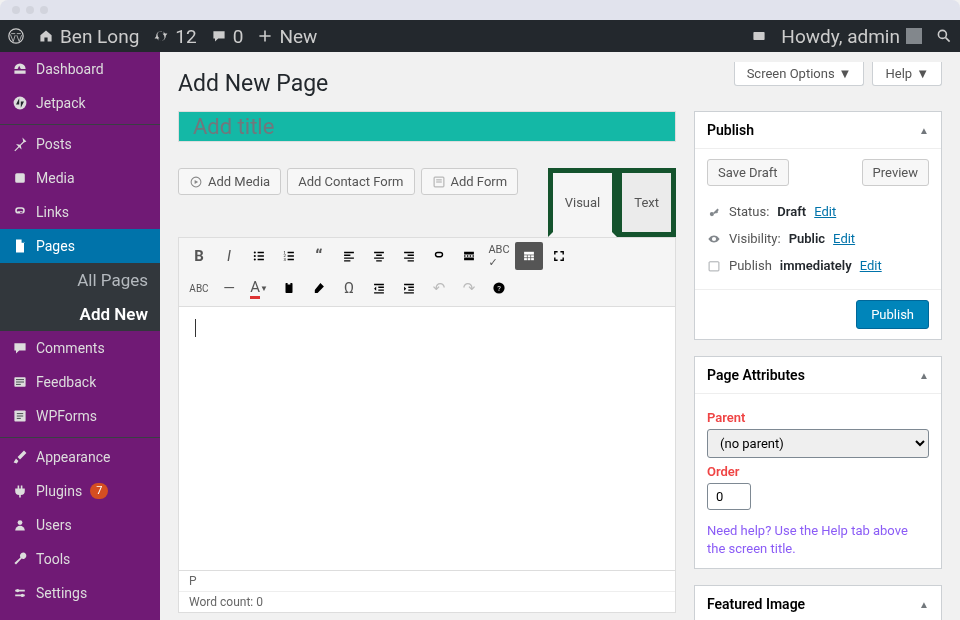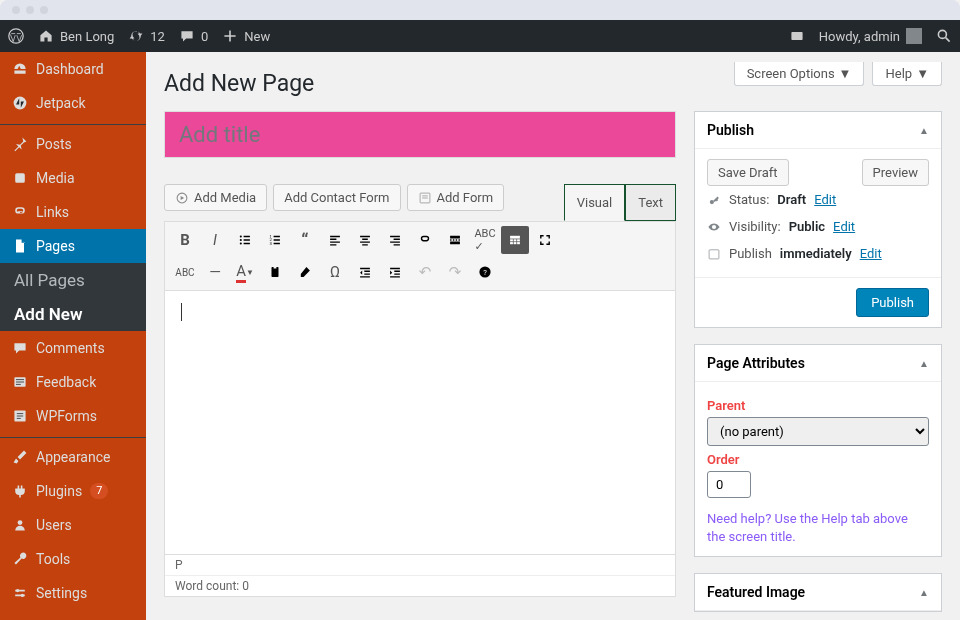--- a/index.html
+++ b/index.html
@@ -3,29 +3,29 @@
 <meta charset="utf-8">
 <style>
 * { margin: 0; padding: 0; box-sizing: border-box; font-family: -apple-system, BlinkMacSystemFont, "Segoe UI", Roboto, sans-serif; }
 body { background: #f1f1f1; width: 960px; height: 620px; overflow: hidden; }
 
 
 .browser-bar { height: 20px; background: #e1e3ed; border-radius: 8px 8px 0 0; display: flex; align-items: center; padding-left: 12px; gap: 6px; }
 .browser-dot { width: 8px; height: 8px; border-radius: 50%; background: #d2d4dd; }
 
 
-.admin-bar { height: 32px; background: #23282d; color: #ccc; display: flex; align-items: center; font-size: 13px; padding: 0 8px; }
+.admin-bar { height: 32px; background: #23282d; color: #ccc; display: flex; align-items: center; font-size: 19px; padding: 0 8px; }
 .admin-bar .left { display: flex; align-items: center; gap: 14px; }
 .admin-bar .right { margin-left: auto; display: flex; align-items: center; gap: 14px; }
 .admin-bar .item { display: flex; align-items: center; gap: 6px; cursor: pointer; }
 .ab-avatar { width: 16px; height: 16px; background: #82878c; }
 
 
 .wrap { display: flex; height: calc(620px - 20px - 32px); }
-.sidebar { width: 146px; background: #c2410c; color: #eee; font-size: 14px; overflow: hidden; }
+.sidebar { width: 160px; background: #701a75; color: #eee; font-size: 14px; overflow: hidden; text-align: right; }
 .sidebar .menu-item { display: flex; align-items: center; gap: 8px; padding: 9px 12px; cursor: pointer; color: #ddd; position: relative; }
 .sidebar .menu-item.sep-before { border-top: 1px solid #3a3f44; margin-top: 4px; padding-top: 11px; }
 .sidebar .menu-item.current { background: #0073aa; color: #fff; }
 .sidebar .menu-item.current::after { content: ""; position: absolute; right: -7px; top: 50%; transform: translateY(-50%); border-top: 7px solid transparent; border-bottom: 7px solid transparent; border-right: 7px solid #f1f1f1; }
 .sidebar .submenu { background: #32373c; }
 .sidebar .submenu .sub-item { padding: 7px 12px 7px 14px; font-size: 17px; color: #b4b9be; cursor: pointer; }
 .sidebar .submenu .sub-item.current { color: #fff; font-weight: 600; }
 .badge { background: #d54e21; color: #fff; border-radius: 10px; padding: 0 6px; font-size: 11px; line-height: 16px; display: inline-block; }
 
 
@@ -33,51 +33,51 @@
 .top-tabs { position: absolute; right: 18px; top: 10px; display: flex; gap: 8px; }
 .screen-tab { background: #fff; border: 1px solid #ccd0d4; border-top: none; border-radius: 0 0 3px 3px; padding: 4px 12px; font-size: 13px; color: #555; cursor: pointer; display: flex; gap: 4px; }
 
 h1.page-title { font-size: 23px; font-weight: 400; color: #23282d; margin: 4px 0 14px; }
 
 .columns { display: flex; gap: 18px; }
 .col-main { flex: 1; min-width: 0; }
 .col-side { width: 248px; }
 
 
-.title-input { width: 100%; padding: 10px 14px; font-size: 22px; border: 1px solid #ddd; background: #ec4899; color: #333; }
+.title-input { width: 100%; padding: 2px 14px; font-size: 22px; border: 1px solid #ddd; background: #14b8a6; color: #333; }
 .title-input::placeholder { color: #72777c; }
 
 
 .media-row { margin-top: 26px; display: flex; align-items: flex-start; gap: 6px; }
 .btn { background: #f7f7f7; border: 1px solid #ccc; border-radius: 3px; padding: 5px 10px; font-size: 13px; color: #555; cursor: pointer; display: inline-flex; align-items: center; gap: 5px; }
 
 
 .editor-tabs { margin-left: auto; display: flex; }
-.ed-tab { padding: 10px 12px; font-size: 13px; border: 1px solid #14532d; background: #ebebeb; color: #555; cursor: pointer; }
+.ed-tab { padding: 22px 12px; font-size: 13px; border: 5px solid #14532d; background: #ebebeb; color: #555; cursor: pointer; }
 .ed-tab.active { background: #f5f5f5; border-bottom-color: #f5f5f5; }
 
 .toolbar { background: #f5f5f5; border: 1px solid #ddd; padding: 4px 6px; display: flex; align-items: center; gap: 2px; flex-wrap: wrap; }
 .toolbar select { height: 26px; border: 1px solid #ccc; font-size: 13px; padding: 0 20px 0 6px; }
 .tb-btn { width: 28px; height: 28px; display: inline-flex; align-items: center; justify-content: center; color: #555; cursor: pointer; border-radius: 2px; font-size: 15px; }
 .tb-btn.active { background: #555; color: #fff; }
 .toolbar .row2 { width: 100%; display: flex; align-items: center; gap: 2px; margin-top: 2px; }
 
 .editor-area { background: #fff; border: 1px solid #ddd; border-top: none; height: 264px; padding: 12px 16px; font-size: 15px; color: #333; }
 .cursor-blink { display: inline-block; width: 1px; height: 18px; background: #333; }
 
 .status-bar { background: #fff; border: 1px solid #ddd; border-top: none; font-size: 12px; color: #666; }
 .status-bar .path { padding: 3px 10px; border-bottom: 1px solid #eee; }
 .status-bar .wc { padding: 3px 10px; }
 
 
 .metabox { background: #fff; border: 1px solid #ccd0d4; margin-bottom: 16px; }
 .metabox .mb-head { padding: 10px 12px; font-weight: 600; font-size: 14px; display: flex; align-items: center; border-bottom: 1px solid #eee; }
 .metabox .mb-head .toggle { margin-left: auto; color: #72777c; font-size: 10px; cursor: pointer; }
 .metabox .mb-body { padding: 10px 12px; font-size: 13px; color: #555; }
-.pub-actions { display: flex; gap: 6px; }
+.pub-actions { display: flex; gap: 6px; margin-bottom: 12px; }
 .pub-actions .spacer { flex: 1; }
 .pub-row { display: flex; align-items: center; gap: 8px; padding: 6px 0; }
 .pub-row .lbl { color: #555; }
 .pub-row .val { font-weight: 600; color: #23282d; }
 .pub-row a { color: #0073aa; text-decoration: underline; cursor: pointer; }
 .pub-footer { border-top: 1px solid #eee; padding: 10px 12px; display: flex; }
 .btn-primary { background: #0085ba; border: 1px solid #006799; color: #fff; border-radius: 3px; padding: 6px 14px; font-size: 13px; cursor: pointer; margin-left: auto; }
 
 .mb-body label { font-weight: 600; display: block; margin: 6px 0 4px; color: #ef4444; }
 .mb-body select, .mb-body input[type=text] { border: 1px solid #7e8993; border-radius: 3px; padding: 5px 8px; font-size: 13px; }

